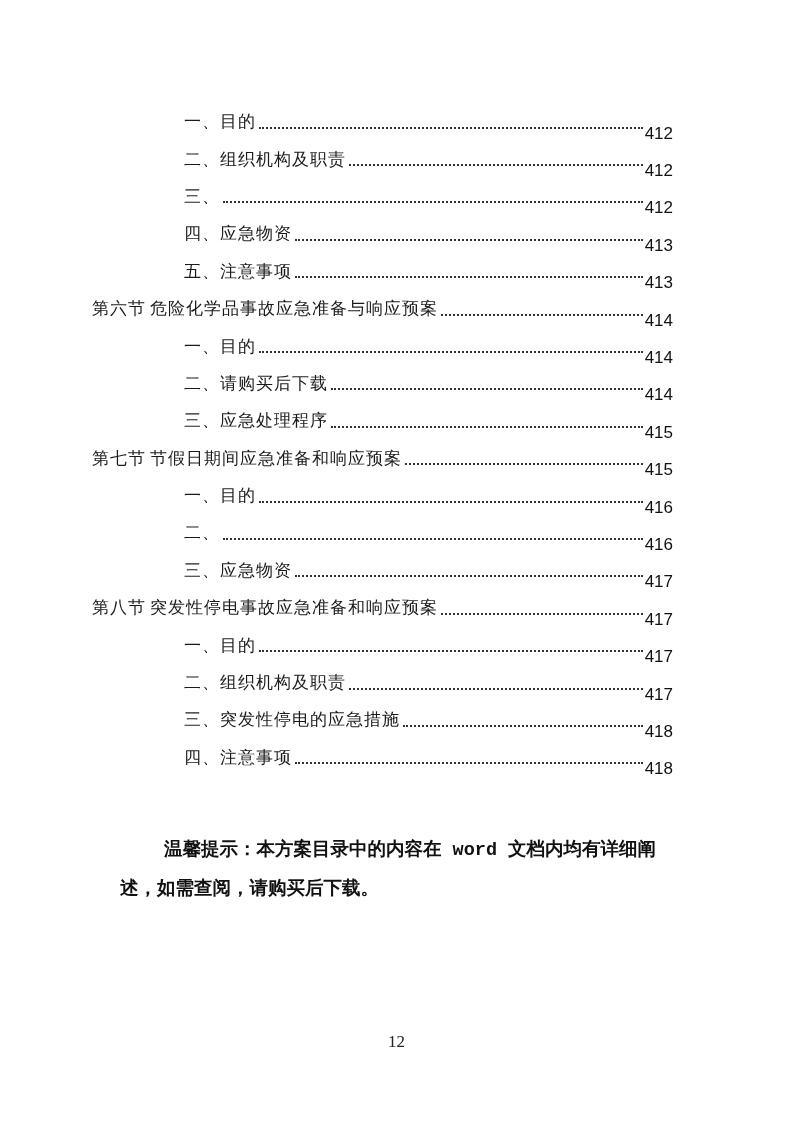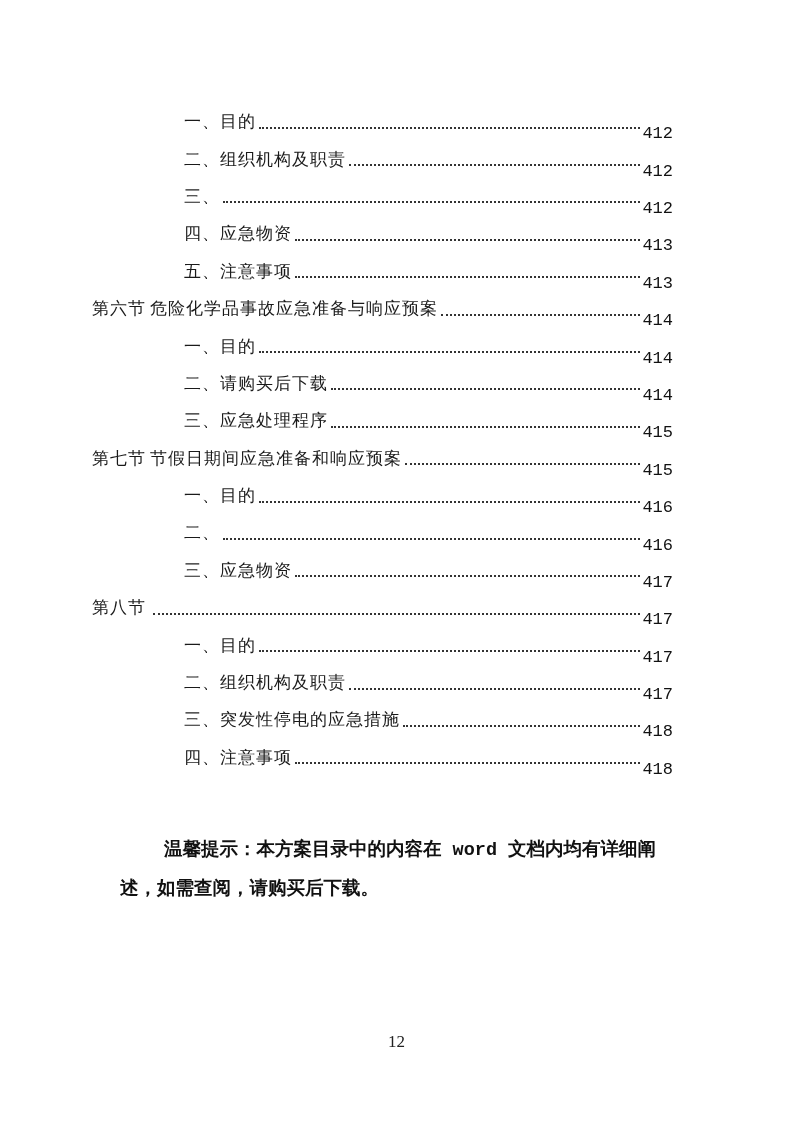--- a/index.html
+++ b/index.html
@@ -7,21 +7,21 @@
          font-family: "DejaVu Serif", "Liberation Serif", serif; color: #1a1a1a; }
   .toc { position: absolute; left: 0; top: 103px; width: 793px; }
   .toc-row { position: relative; height: 37.4px; display: flex; align-items: center;
              box-sizing: border-box; padding-right: 120px; font-size: 17px; }
   .toc-row.level-1 { padding-left: 92px; }
   .toc-row.level-2 { padding-left: 184px; }
   .toc-num { white-space: pre; letter-spacing: 1px; }
   .toc-title { white-space: nowrap; letter-spacing: 1px; }
   .toc-sep { display: inline-block; width: 4px; }
   .toc-leader { flex: 1; border-bottom: 2px dotted #333; margin: 0 2px 0 3px; height: 0; transform: translateY(6px); }
-  .toc-page { font-family: Liberation Mono, monospace; font-size: 17px; color: #111; margin-top: 24px; }
+  .toc-page { font-family: Liberation Sans, sans-serif; font-size: 17px; color: #111; margin-top: 24px; }
   .notice { position: absolute; left: 120px; top: 812px; width: 560px; font-family: Liberation Mono, monospace;
             font-weight: bold; font-size: 18.5px; line-height: 39px; color: #111; text-indent: 44px; }
   .page-number { position: absolute; top: 1032px; left: 0; width: 793px; text-align: center;
                  font-family: "Liberation Serif", "DejaVu Serif", serif; font-size: 17px; color: #222; }
 </style>
 </head>
 <body>
 
 <div class="toc">
   <div class="toc-row level-2">
@@ -98,20 +98,21 @@
   </div>
   <div class="toc-row level-2">
     <span class="toc-num">三、</span>
       <span class="toc-title">应急物资</span>
       <span class="toc-leader"></span>
       <span class="toc-page">417</span>
   </div>
   <div class="toc-row level-1">
     <span class="toc-num">第八节</span>
       <span class="toc-sep"></span>
+      <span class="toc-title">突发性停电事故应急准备和响应预案</span>
       <span class="toc-leader"></span>
       <span class="toc-page">417</span>
   </div>
   <div class="toc-row level-2">
     <span class="toc-num">一、</span>
       <span class="toc-title">目的</span>
       <span class="toc-leader"></span>
       <span class="toc-page">417</span>
   </div>
   <div class="toc-row level-2">

